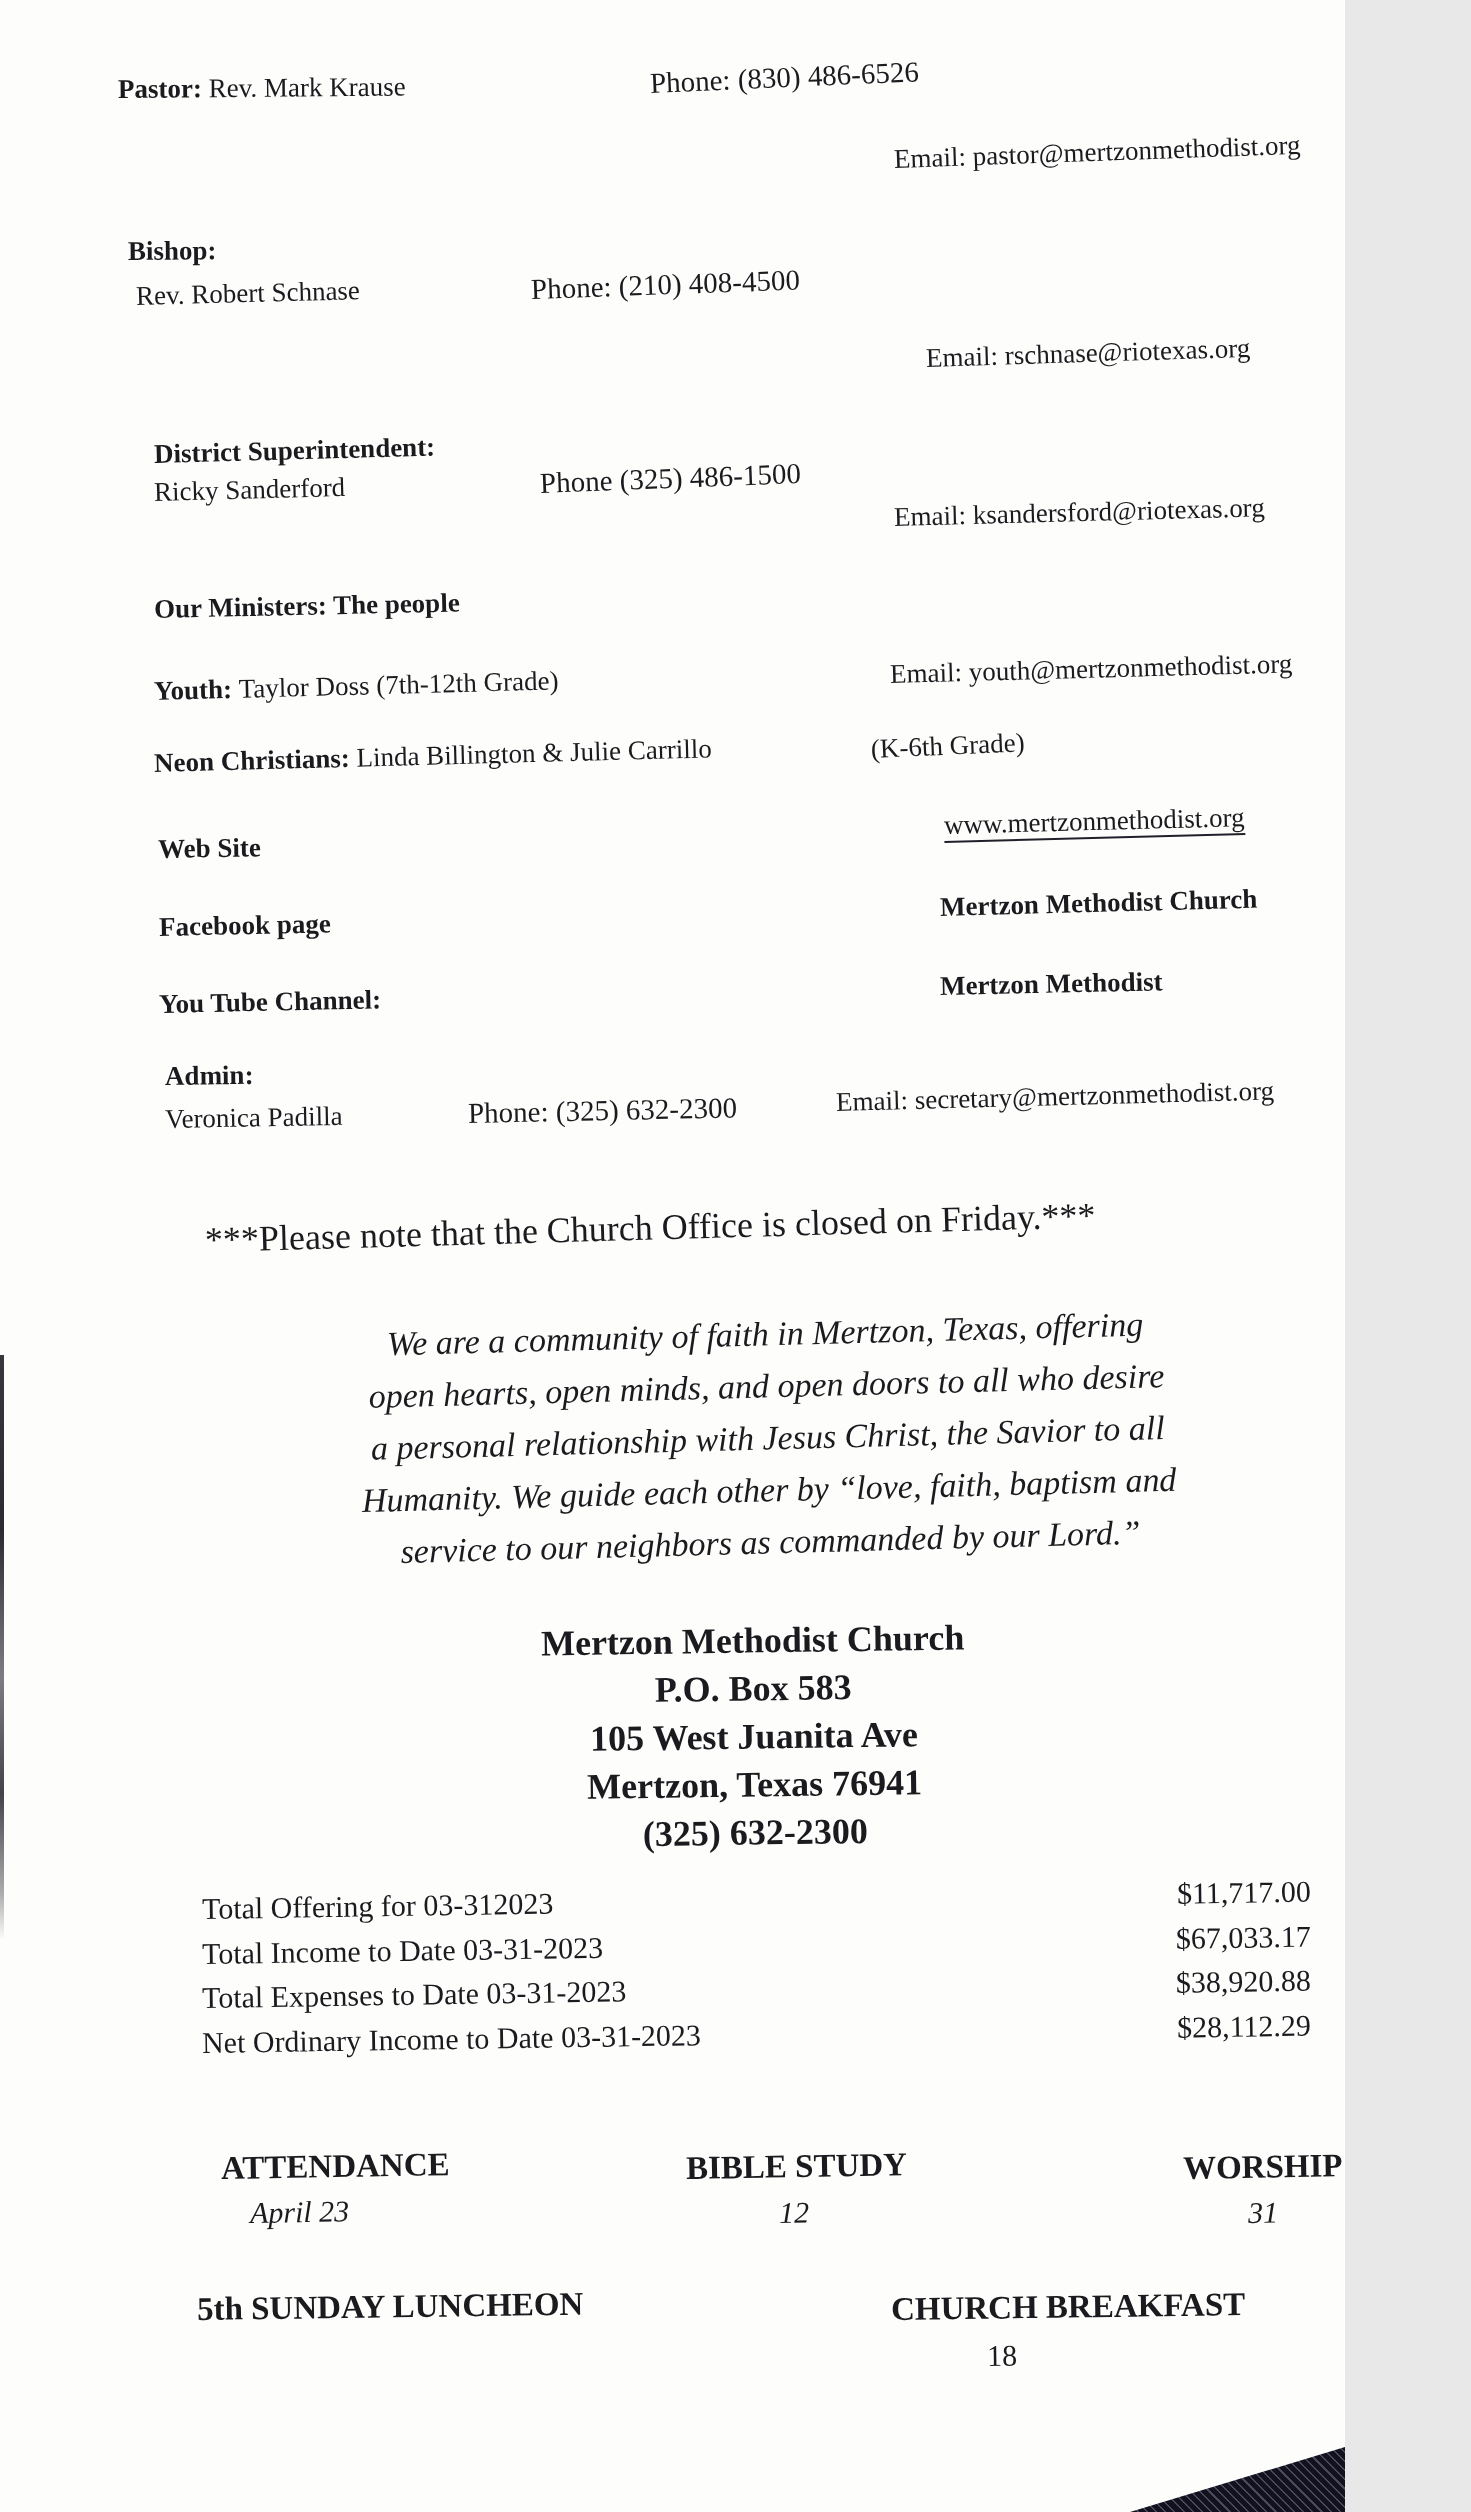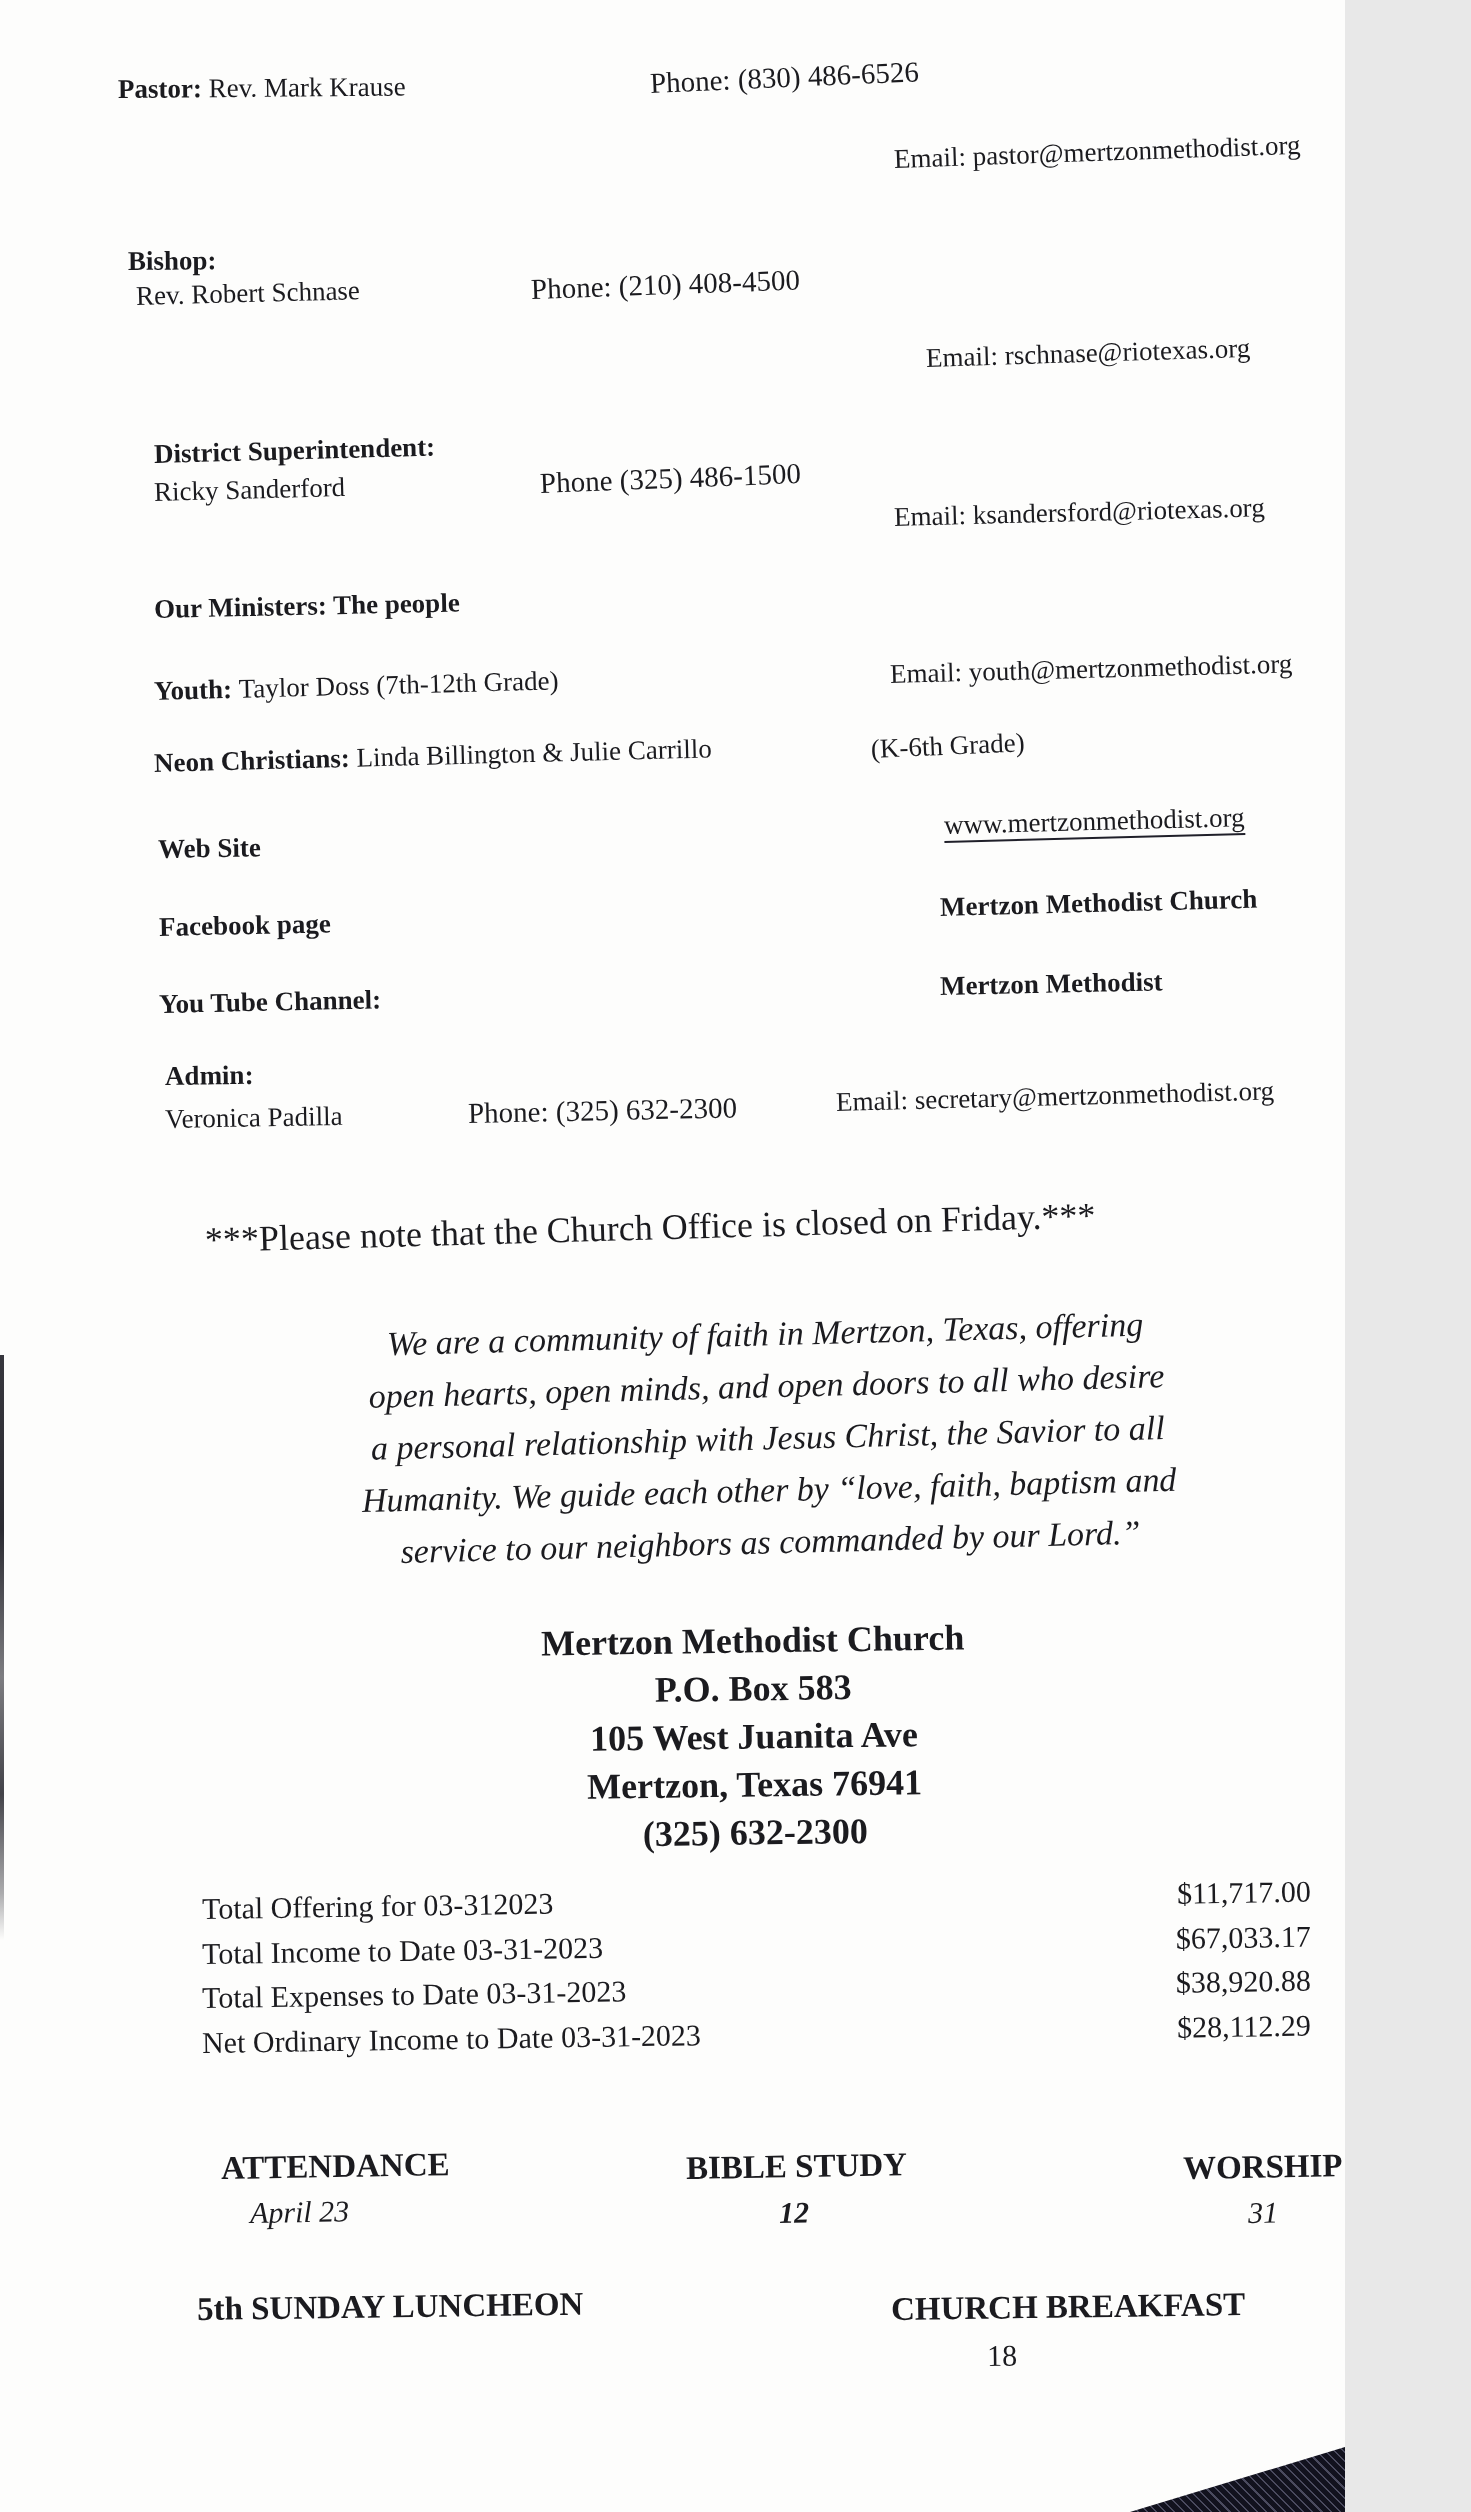--- a/index.html
+++ b/index.html
@@ -41,21 +41,21 @@
 
 <div class="page">
 
   <div class="abs t38" style="left:118px;top:74px;transform:rotate(-0.5deg);">
     <span class="b">Pastor: </span>
     <span>Rev. Mark Krause</span>
   </div>
   <div class="abs t40" style="left:650px;top:67px;transform:rotate(-2.5deg);">Phone: (830) 486-6526</div>
   <div class="abs t38" style="left:894px;top:144px;transform:rotate(-2deg);">Email: pastor@mertzonmethodist.org</div>
 
-  <div class="abs t38 b" style="left:128px;top:246px;transform:rotate(-0.5deg);">Bishop: </div>
+  <div class="abs t38 b" style="left:128px;top:236px;transform:rotate(-0.5deg);">Bishop: </div>
   <div class="abs t38" style="left:136px;top:281px;transform:rotate(-1.5deg);">Rev. Robert Schnase</div>
   <div class="abs t40" style="left:531px;top:273px;transform:rotate(-2deg);">Phone: (210) 408-4500</div>
   <div class="abs t38" style="left:926px;top:343px;transform:rotate(-1.8deg);">Email: rschnase@riotexas.org</div>
 
   <div class="abs t38 b" style="left:154px;top:439px;transform:rotate(-1.5deg);">District Superintendent: </div>
   <div class="abs t38" style="left:154px;top:477px;transform:rotate(-1.5deg);">Ricky Sanderford</div>
   <div class="abs t40" style="left:540px;top:467px;transform:rotate(-2.2deg);">Phone (325) 486-1500</div>
   <div class="abs t38" style="left:894px;top:502px;transform:rotate(-1.5deg);">Email: ksandersford@riotexas.org</div>
 
   <div class="abs t38 b" style="left:154px;top:594px;transform:rotate(-1.2deg);">Our Ministers: The people</div>
@@ -121,21 +121,21 @@
   <div class="abs t42 finrow" style="left:202px;top:2026px;transform:rotate(-0.9deg);">
     <span>Net Ordinary Income to Date 03-31-2023 </span>
     <span>$28,112.29</span>
   </div>
 
   <div class="abs t46 b" style="left:221px;top:2150px;transform:rotate(-1deg);">ATTENDANCE</div>
   <div class="abs t46 b" style="left:686px;top:2150px;transform:rotate(-1deg);">BIBLE STUDY</div>
   <div class="abs t46 b" style="left:1183px;top:2150px;transform:rotate(-1deg);">WORSHIP</div>
 
   <div class="abs t42 i" style="left:250px;top:2196px;transform:rotate(-1deg);">April 23</div>
-  <div class="abs t42 i" style="left:779px;top:2196px;transform:rotate(-1deg);font-weight:bold;">12</div>
+  <div class="abs t42 i" style="left:779px;top:2196px;transform:rotate(-1deg);">12</div>
   <div class="abs t42 i" style="left:1248px;top:2196px;transform:rotate(-1deg);">31</div>
 
   <div class="abs t46 b" style="left:197px;top:2291px;transform:rotate(-0.8deg);">5th SUNDAY LUNCHEON</div>
   <div class="abs t46 b" style="left:891px;top:2291px;transform:rotate(-0.8deg);">CHURCH BREAKFAST</div>
   <div class="abs t42" style="left:987px;top:2339px;transform:rotate(-0.8deg);">18</div>
 
   <div class="edge-line"></div>
   <div class="corner-wedge"></div>
 
 </div>

